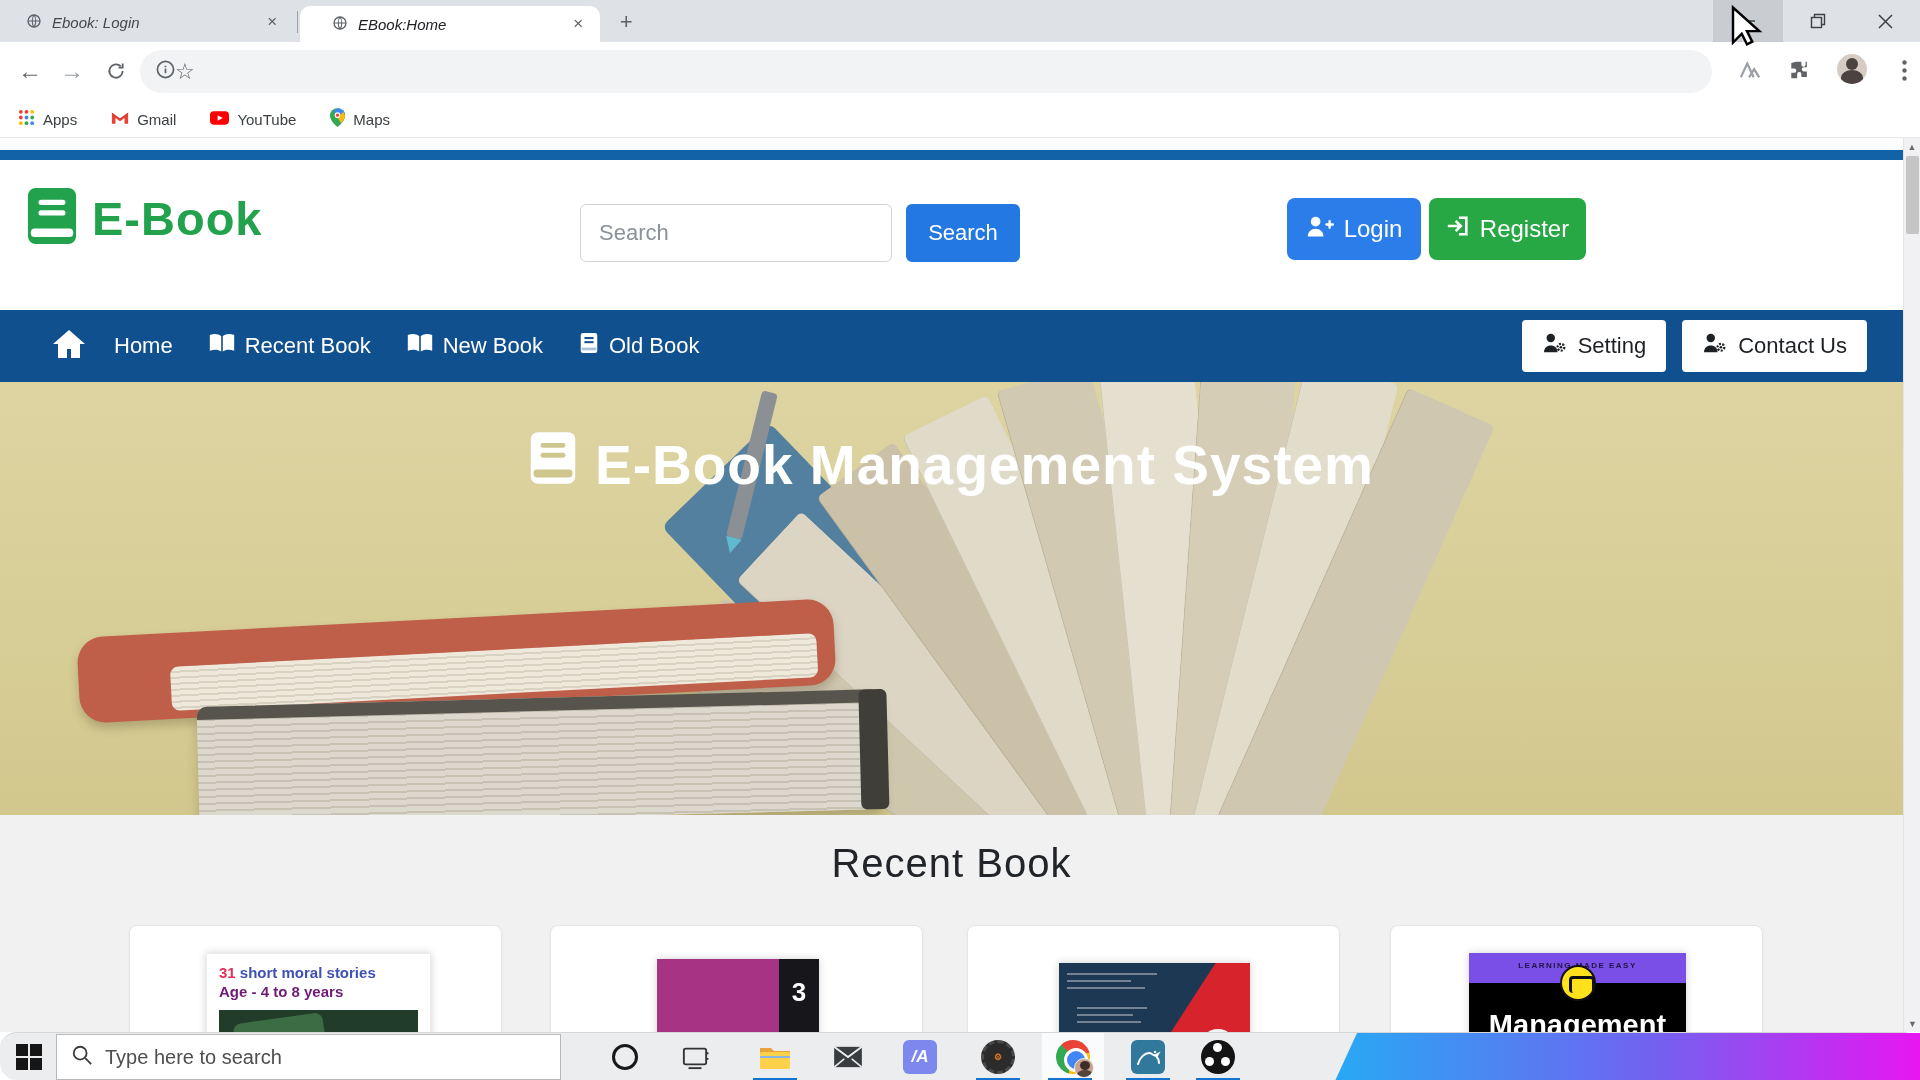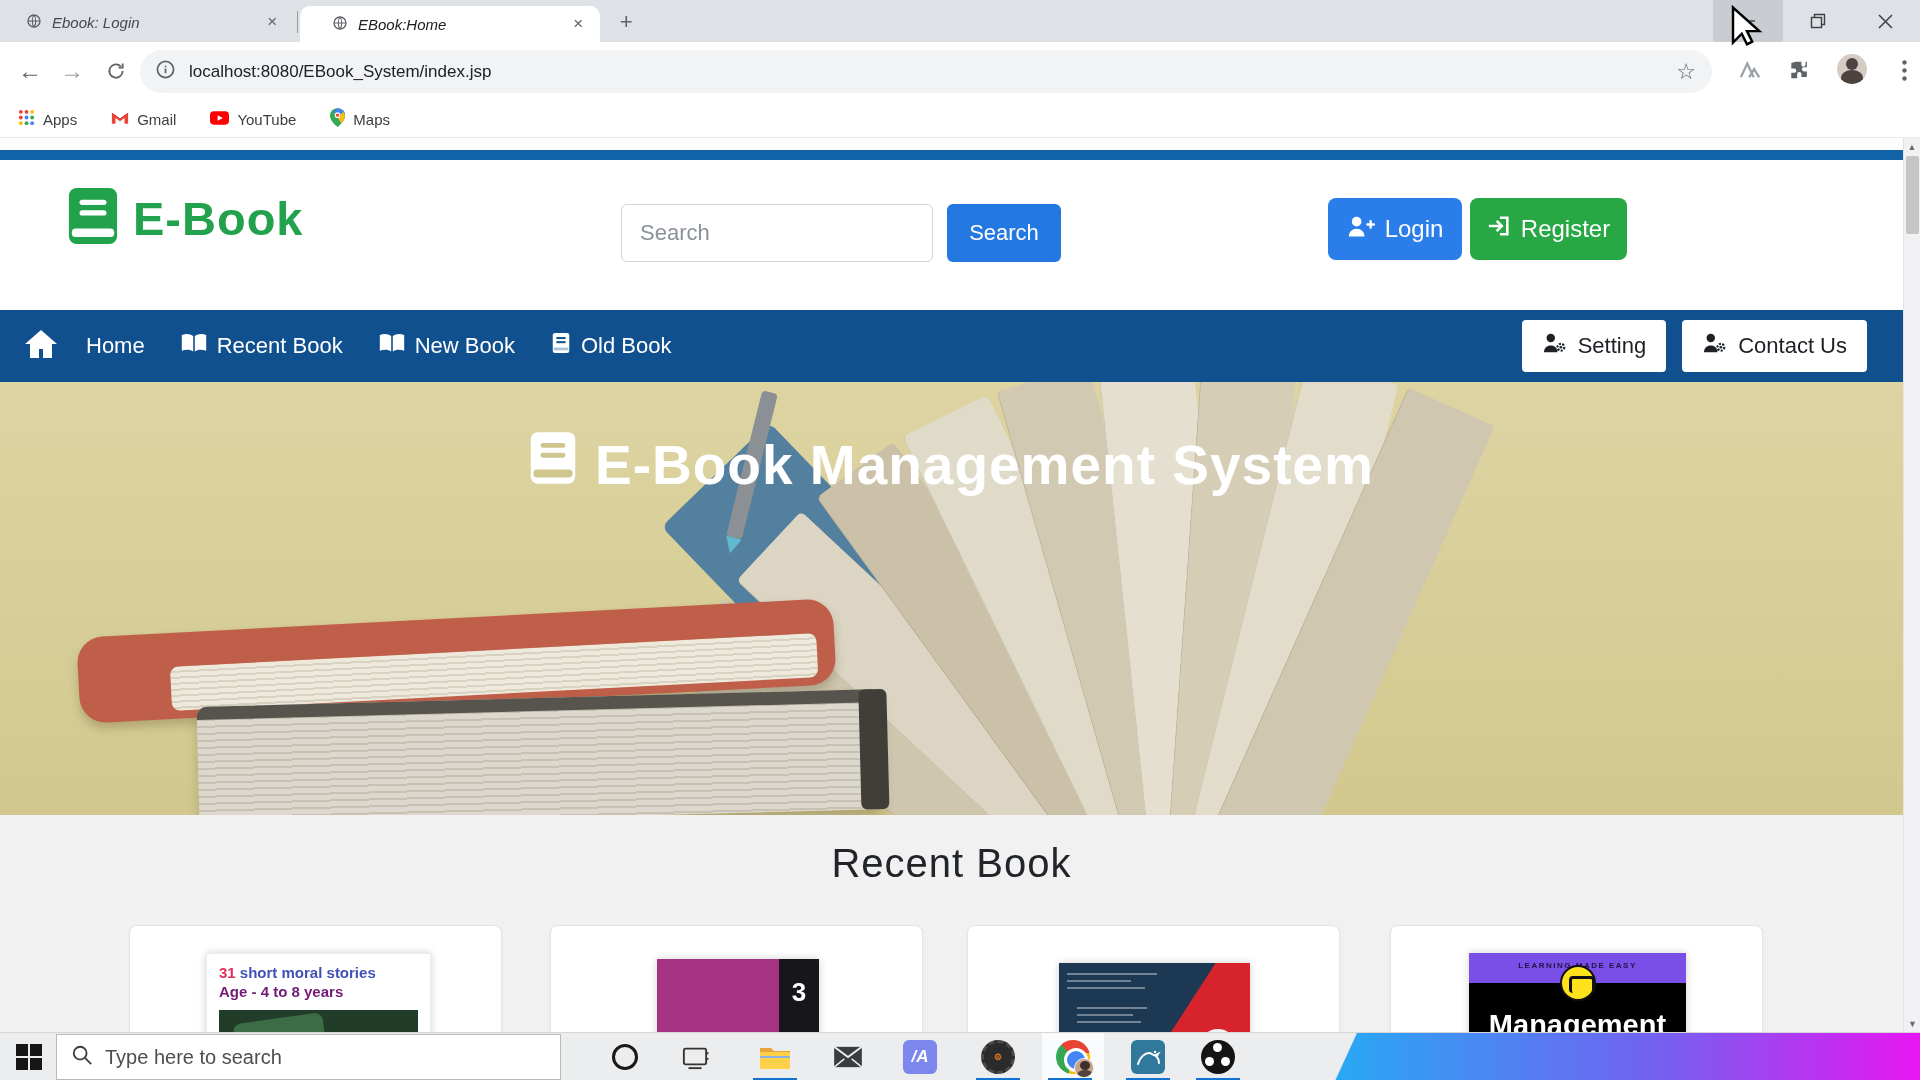--- a/index.html
+++ b/index.html
@@ -34,32 +34,32 @@
   
   .bookmarks { position:absolute; top:101px; left:0; width:1920px; height:37px; background:#fff; display:flex; align-items:center; gap:34px; padding-left:18px; border-bottom:1px solid #e9e9e9; }
   .bm { display:flex; align-items:center; gap:8px; font-size:15px; color:#3c4043; }
 
   
   .viewport { position:absolute; top:138px; left:0; width:1903px; height:894px; background:#fff; overflow:hidden; }
   .page-strip { height:12px; background:#fdfdfd; }
   .page-blueline { height:10px; background:#1262a8; }
 
   
-  .site-header { position:relative; height:150px; background:#fff;margin-left:41px; }
+  .site-header { position:relative; height:150px; background:#fff; }
   .logo { position:absolute; left:26px; top:26px; display:flex; align-items:center; gap:14px; }
   .logo-text { font-size:47px; font-weight:bold; color:#22a24c; letter-spacing:1px; }
   .search-input { position:absolute; left:580px; top:44px; width:312px; height:58px; border:1px solid #cfd4da; border-radius:6px; padding:0 18px; font-size:22px; color:#333; font-family:"Liberation Sans",sans-serif; }
   .search-input::placeholder { color:#8a9199; }
   .search-btn { position:absolute; left:906px; top:44px; width:114px; height:58px; background:#2378e2; color:#fff; border:none; border-radius:6px; font-size:22px; font-family:"Liberation Sans",sans-serif; }
   .auth-btn { position:absolute; top:38px; height:62px; border:none; border-radius:8px; color:#fff; font-size:24px; display:flex; align-items:center; justify-content:center; gap:10px; font-family:"Liberation Sans",sans-serif; }
   .login-btn { left:1287px; width:134px; background:#2b7de9; }
   .register-btn { left:1429px; width:157px; background:#28a745; }
 
   
-  .mainnav { position:relative; height:72px; background:#11508f; display:flex; align-items:center; gap:36px; padding-left:24px; }
+  .mainnav { position:relative; height:72px; background:#11508f; display:flex; align-items:center; gap:36px; padding-left:52px; }
   .nav-item { display:flex; align-items:center; gap:10px; color:#fff; font-size:22px; }
   .nav-right { position:absolute; right:36px; top:10px; display:flex; gap:16px; }
   .nav-wbtn { height:52px; background:#fff; border:none; border-radius:4px; display:flex; align-items:center; gap:10px; padding:0 20px; font-size:22px; color:#1d2125; font-family:"Liberation Sans",sans-serif; }
 
   
   .hero { position:relative; height:433px; background:linear-gradient(180deg,#ddd4a2,#d2c88e); overflow:hidden; }
   .hero-title { position:absolute; top:48px; left:0; width:100%; display:flex; align-items:center; justify-content:center; gap:18px; z-index:5; }
   .hero-title span { font-size:55px; font-weight:600; color:#fff; letter-spacing:1px; }
   .blade { position:absolute; left:1160px; bottom:-140px; width:95px; height:600px; transform-origin:bottom center; border-left:1px solid rgba(90,80,50,.18); border-radius:6px 6px 0 0; }
   .bluecover { position:absolute; left:1085px; bottom:-120px; width:150px; height:640px; transform-origin:bottom center; transform:rotate(-44deg); background:#54809f; border-radius:8px; }
@@ -96,21 +96,21 @@
   .c4-face:before { content:""; position:absolute; left:7px; top:9px; width:20px; height:14px; border:3px solid #111; border-radius:4px; border-bottom:none; }
   .c4-title { position:absolute; top:56px; width:100%; text-align:center; color:#fff; font-size:29px; font-weight:bold; }
 
   
   .scrollbar { position:absolute; right:0; top:138px; width:17px; height:894px; background:#f1f1f3; border-left:1px solid #e3e3e3; }
   .sb-arrow { height:17px; display:flex; align-items:center; justify-content:center; font-size:9px; color:#6b6b6b; }
   .sb-thumb { position:absolute; top:18px; left:2px; width:13px; height:78px; background:#c5c5c5; border-radius:2px; }
   .sb-down { position:absolute; bottom:0; left:0; width:17px; }
 
   
-  .taskbar { position:absolute; left:0; top:1032px; width:1920px; height:48px; background:#ecedee; border-top:1px solid #d6d6d6; z-index:50; }
+  .taskbar { position:absolute; left:0; top:1032px; width:1920px; height:48px; background:#ecedee; border-top:1px solid #d6d6d6; z-index:50;border-radius:17px; }
   .tb-start { position:absolute; left:16px; top:11px; }
   .tb-search { position:absolute; left:56px; top:1px; width:505px; height:46px; background:#fff; border:1px solid #b9b9b9; display:flex; align-items:center; padding-left:14px; gap:12px; }
   .tb-search input { border:none; outline:none; font-size:20px; color:#3c3c3c; width:400px; font-family:"Liberation Sans",sans-serif; }
   .tb-search input::placeholder { color:#4e4e4e; }
   .tb-slot { position:absolute; top:0; width:56px; height:48px; display:flex; align-items:center; justify-content:center; }
   .tb-underline { position:absolute; bottom:0; left:6px; width:44px; height:3px; background:#1273d2; }
   .tb-highlight { background:#fafbfc; }
   .cortana { width:26px; height:26px; border-radius:50%; border:3px solid #191919; }
   .slashA { width:34px; height:34px; border-radius:6px; background:#7d88ef; color:#fff; font-weight:bold; font-style:italic; font-size:17px; display:flex; align-items:center; justify-content:center; }
   .chrome-ic { width:34px; height:34px; border-radius:50%; background:conic-gradient(from -45deg,#ea4335 0 120deg,#fbbc05 120deg 240deg,#34a853 240deg 360deg); position:relative; }
@@ -182,21 +182,20 @@
         <path d="M20 3v5h-5" fill="none" stroke="#5f6368" stroke-width="2.2"></path>
       </svg>
   </div>
   <div class="omnibox">
     <span>
       <svg width="19" height="19" viewBox="0 0 20 20">
           <circle cx="10" cy="10" r="8.5" fill="none" stroke="#5f6368" stroke-width="1.8"></circle>
           <path d="M10 9v5M10 6v1.5" stroke="#5f6368" stroke-width="1.8"></path>
         </svg>
     </span>
-    <span class="urltext">localhost:8080/EBook_System/index.jsp</span>
     <span style="font-size:22px;color:#5f6368">☆</span>
   </div>
   <div class="toolicon" style="left:1734px">
     <svg width="22" height="18" viewBox="0 0 24 18">
         <path d="M2 17L9 2l7 15M11 17l5.5-9 5.5 9" fill="none" stroke="#9aa0a6" stroke-width="2.4"></path>
       </svg>
   </div>
   <div class="toolicon" style="left:1784px">
     <svg width="22" height="22" viewBox="0 0 24 24">
         <path d="M9 3h6v3.2a2.3 2.3 0 104.6 0V3H23l-2 0v6h-3.2a2.3 2.3 0 100 4.6H21v6h-6v-3.2a2.3 2.3 0 10-4.6 0V21H4v-6h3.2a2.3 2.3 0 100-4.6H4V4.4z" fill="#5f6368" transform="translate(-1.5,0)"></path>

